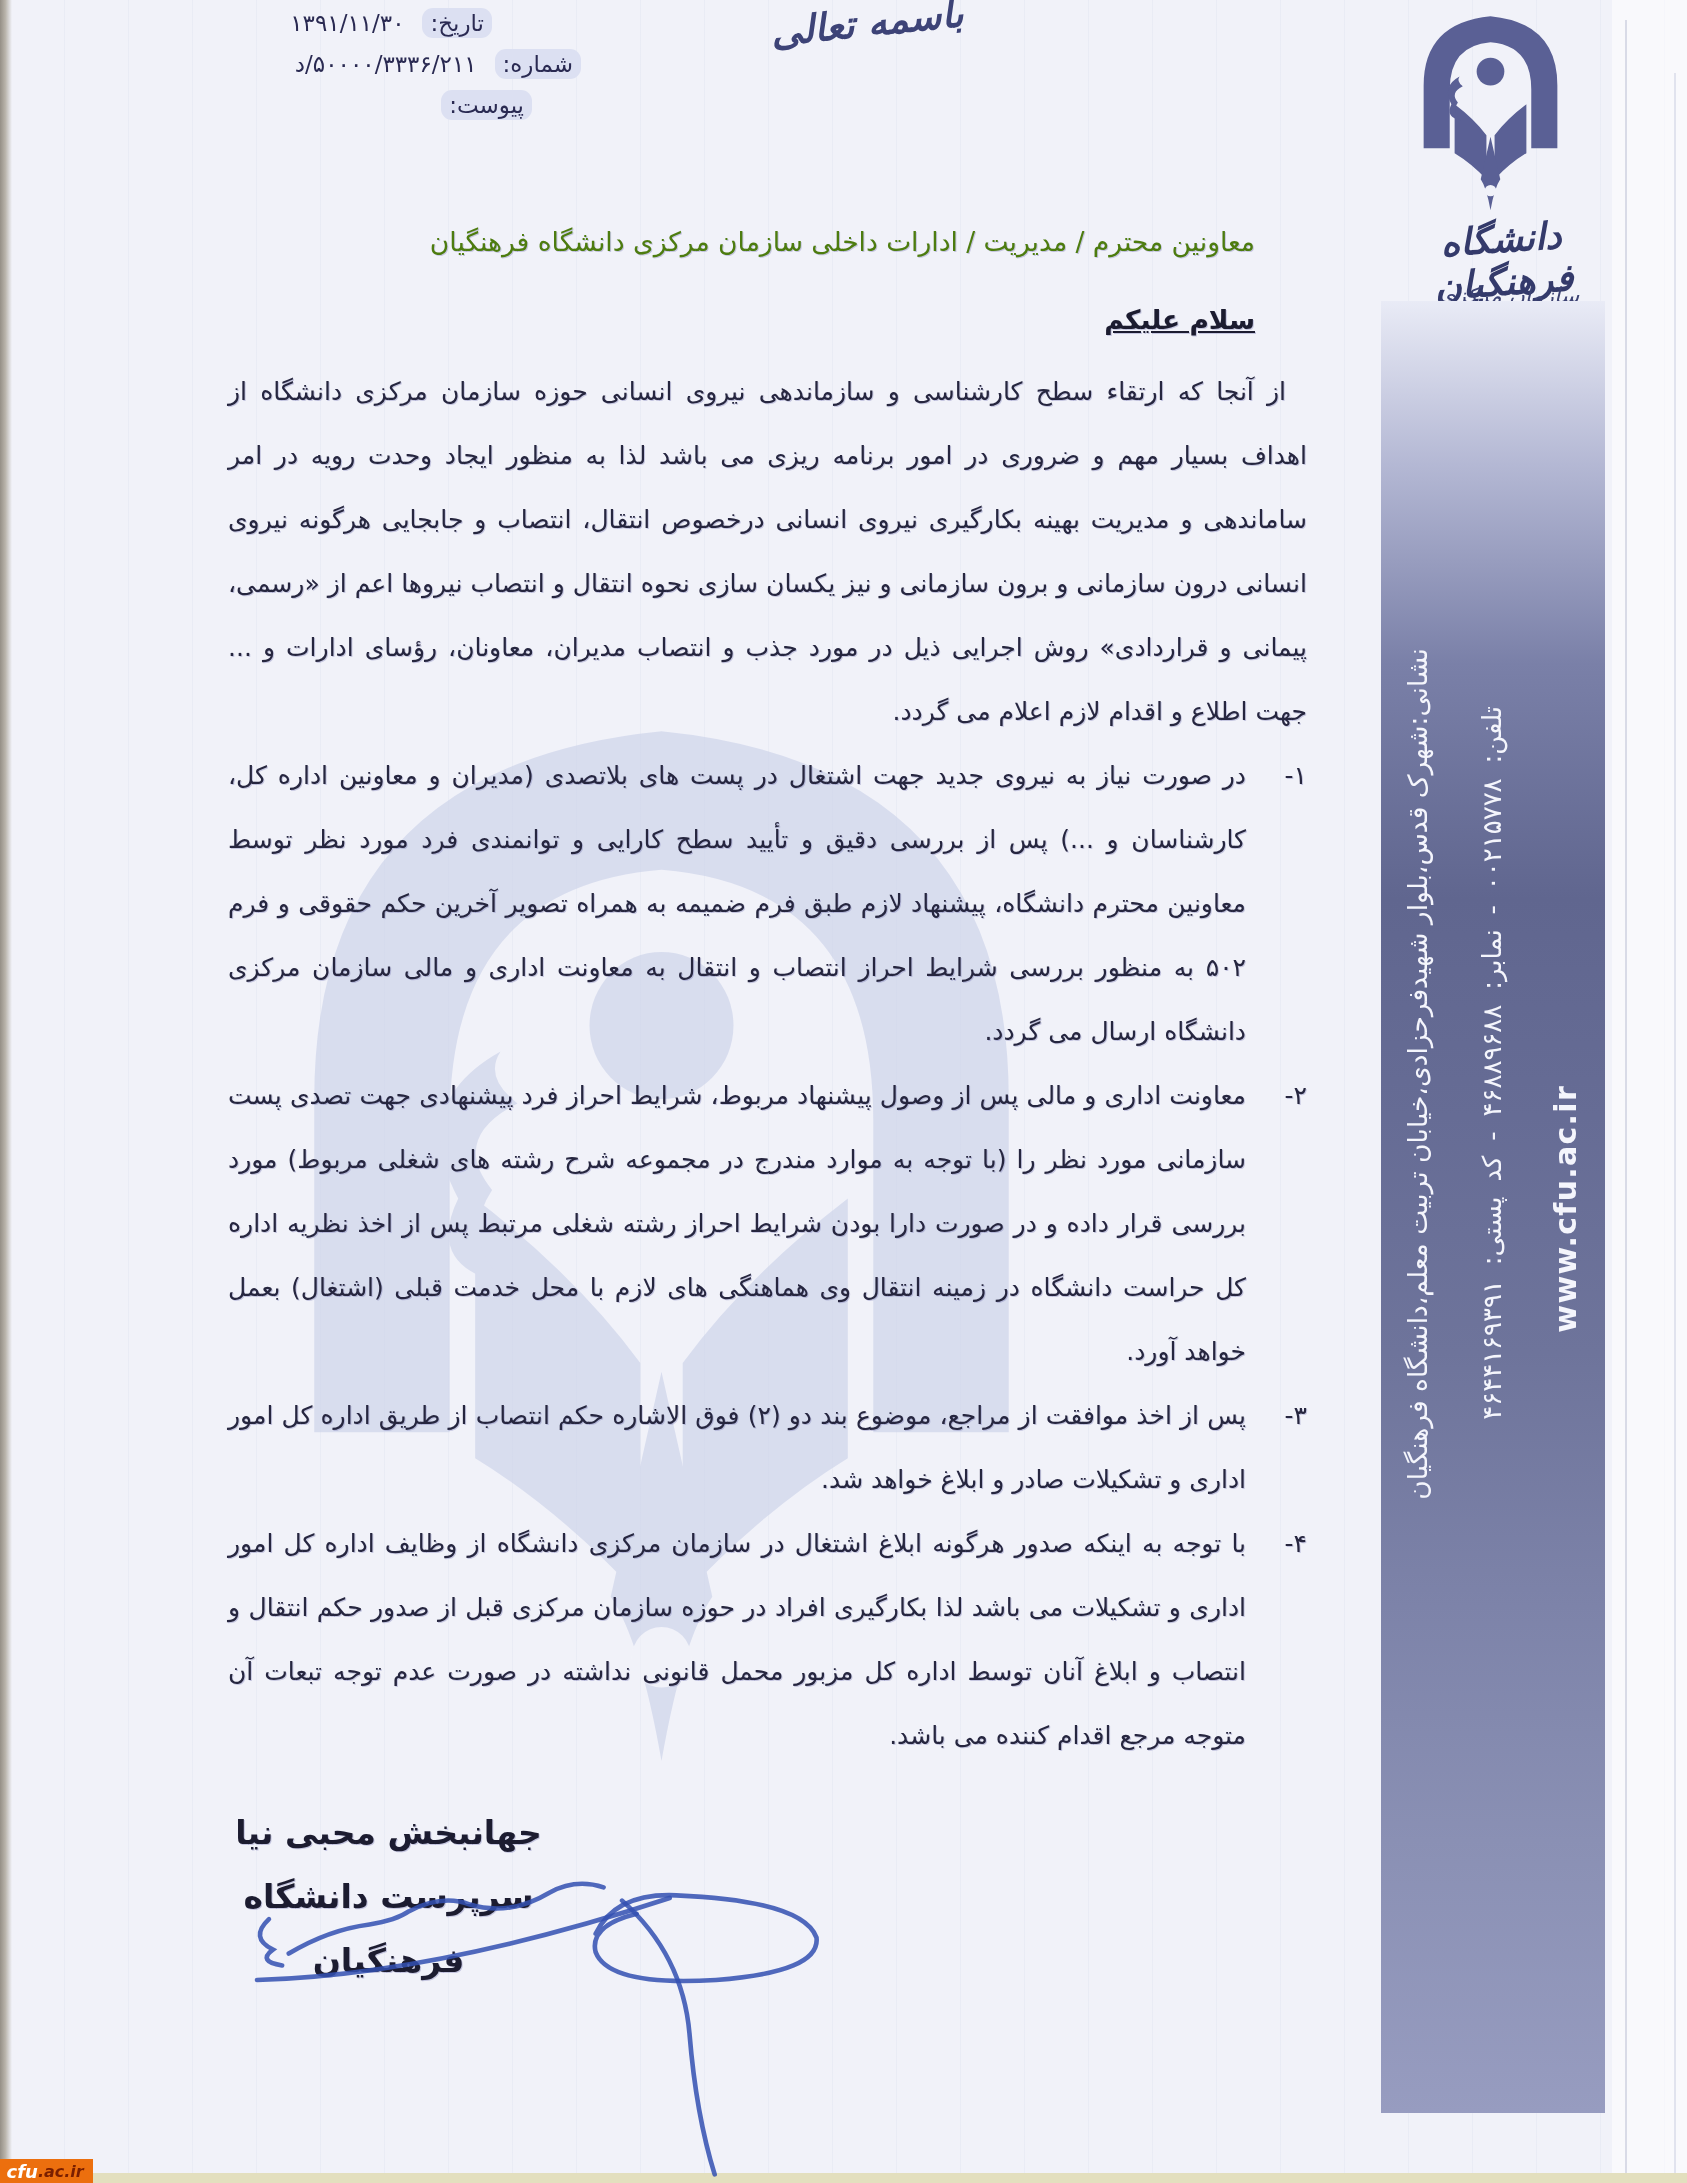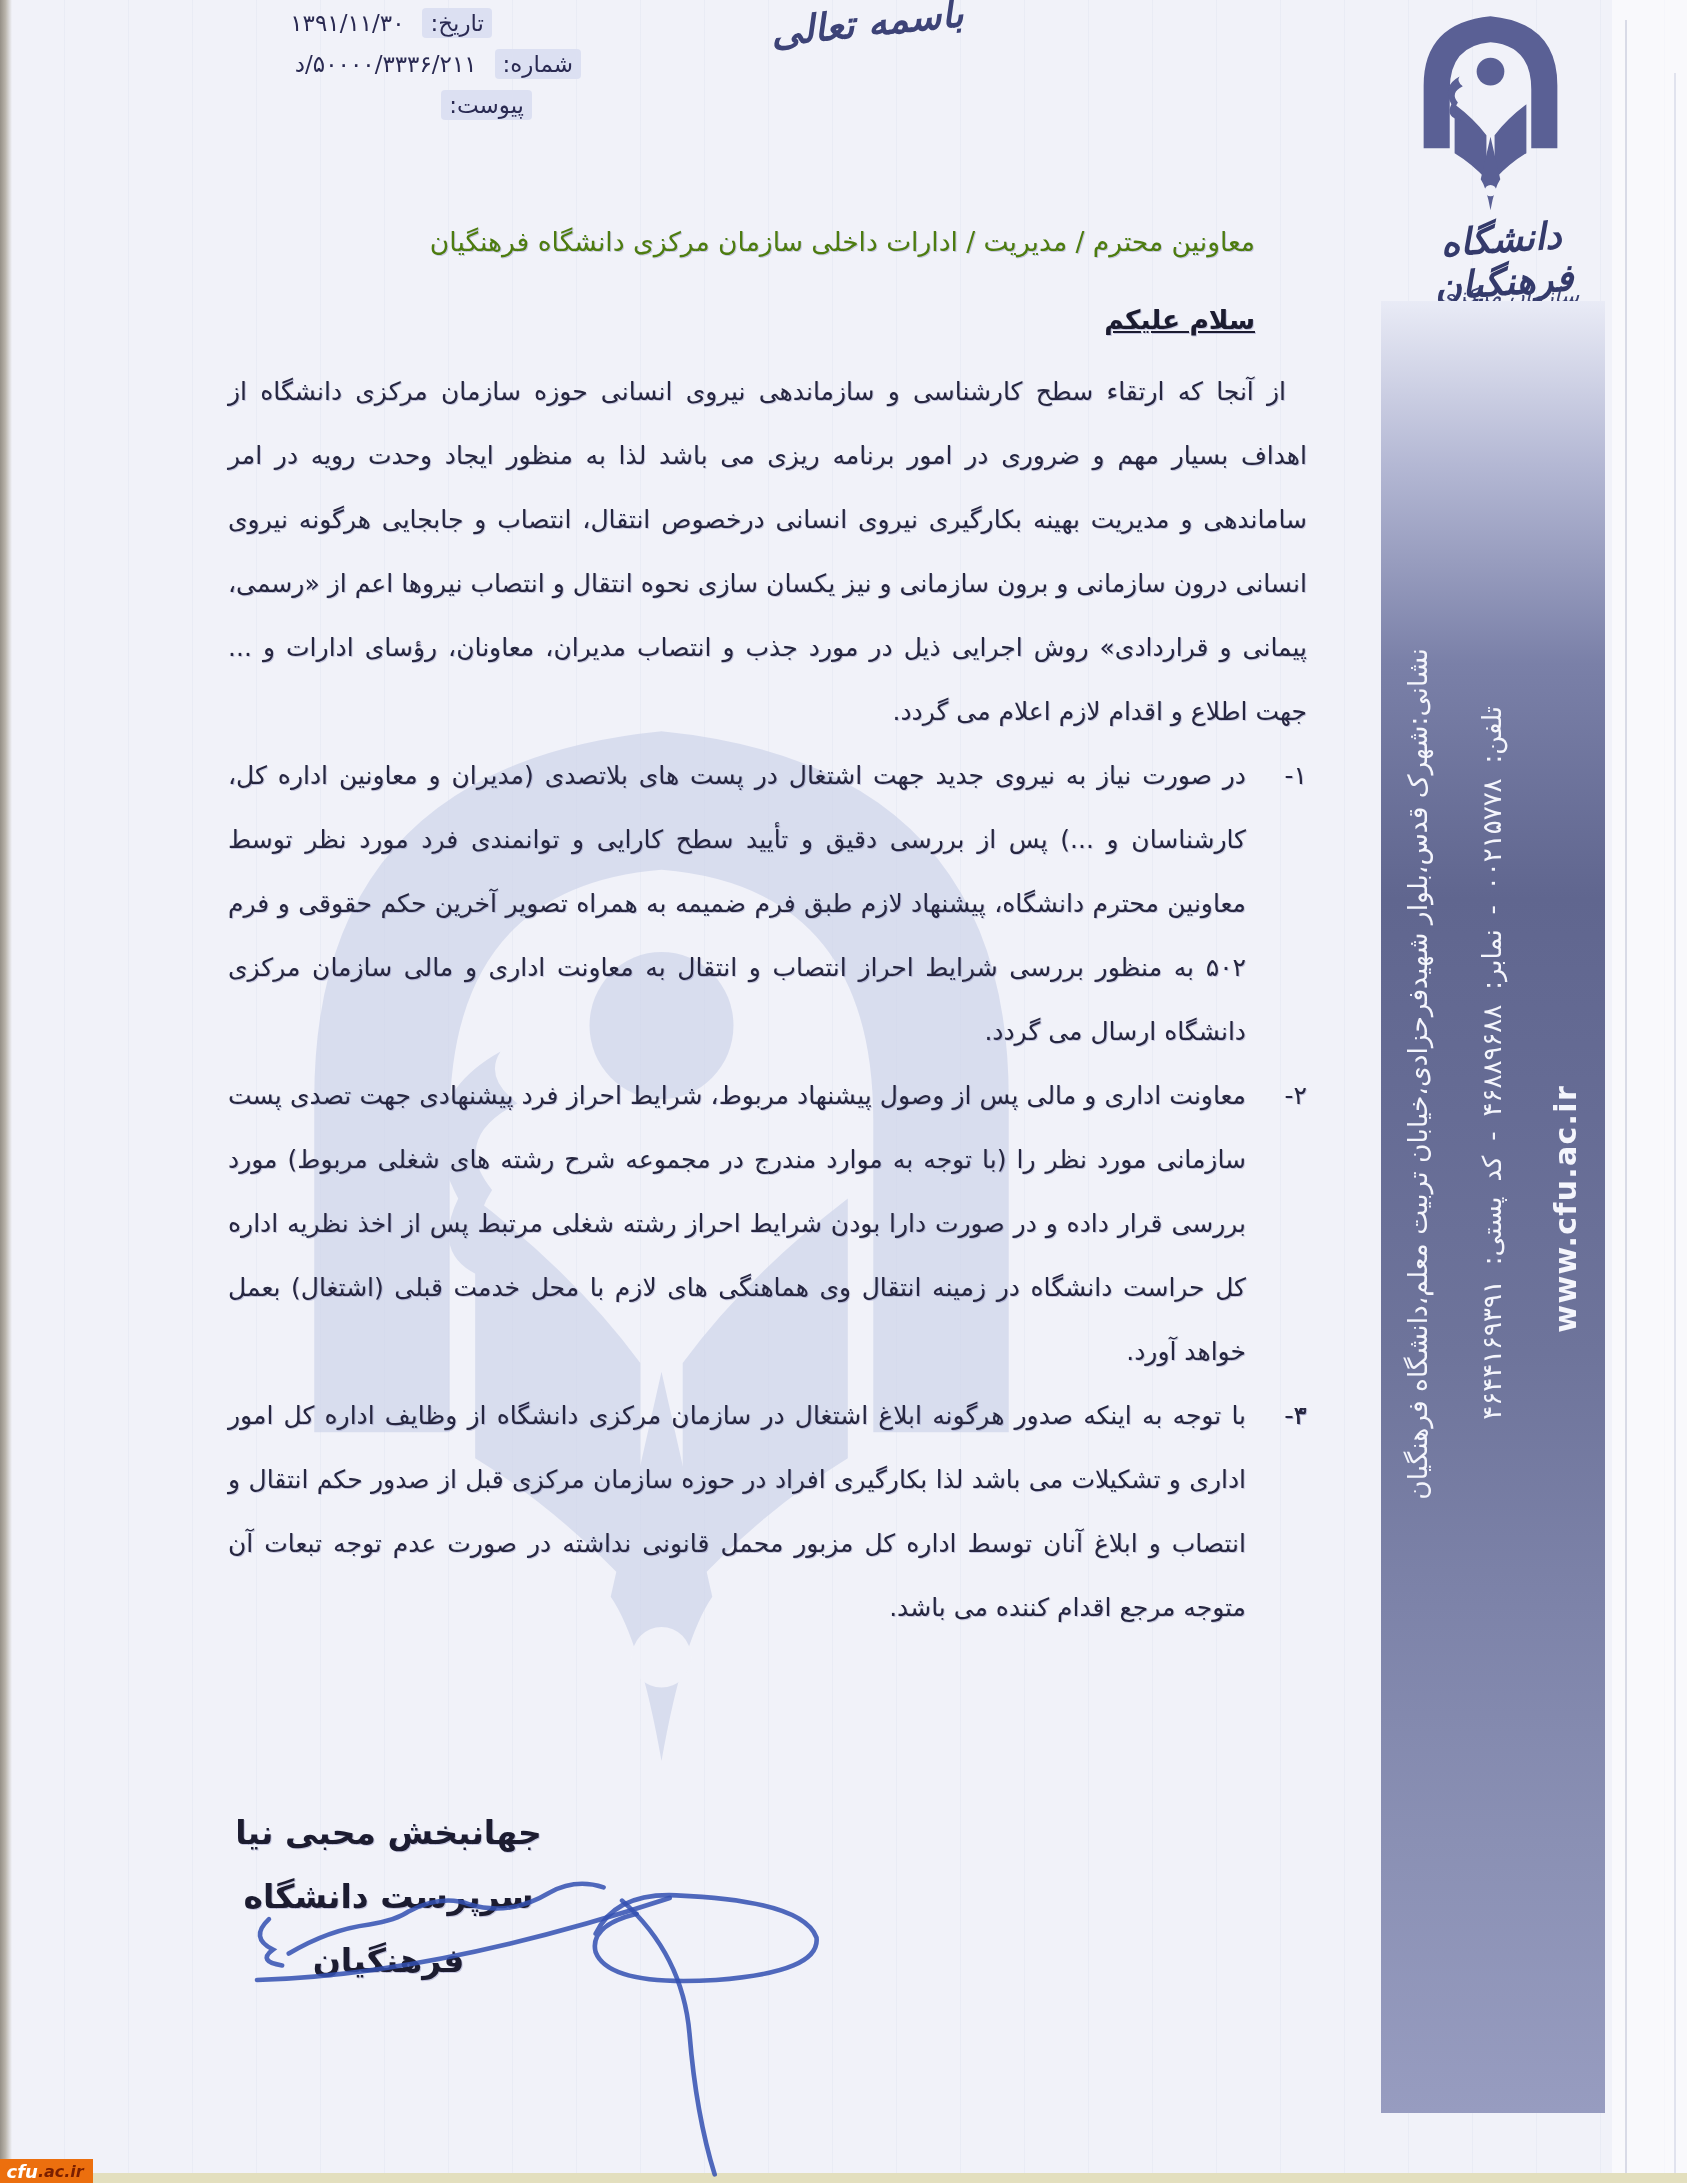--- a/index.html
+++ b/index.html
@@ -18,21 +18,21 @@
   .scanline.a{left:1625px;}
   .scanline.b{left:1674px;top:73px;height:2110px;background:#e1e3ee;}
   .scan-glow{left:1612px;top:0;width:75px;height:2183px;background:rgba(255,255,255,.55);}
 
   
   .meta{left:218px;top:2.6px;width:375px;direction:rtl;color:#2a2a52;font-size:23px;}
   .meta-row{white-space:nowrap;text-align:right;line-height:41px;}
   .meta-row.r1{padding-right:101px;}
   .meta-row.r2{padding-right:12px;}
   .meta-row.r3{padding-right:61px;}
-  .meta-label{background:#dce0f2;border-radius:4px;padding:2px 8px;}
+  .meta-label{background:#dce0f2;border-radius:11px;padding:2px 8px;}
   .meta-value{margin-right:10.6px;letter-spacing:0.7px;}
 
   
   .besmellah{left:715px;top:1.3px;width:304px;text-align:center;
     font-size:38px;font-weight:bold;font-style:italic;color:#3d4377;
     transform:rotate(-6deg);direction:rtl;}
 
   
   .logo-emblem{left:1408px;top:8px;width:165px;height:212px;}
   .logo-name{left:1380px;top:218px;width:245px;text-align:center;direction:rtl;
@@ -152,20 +152,21 @@
   <div class="item">
     <span class="item-num">۱-</span>
     <span>در صورت نیاز به نیروی جدید جهت اشتغال در پست های بلاتصدی (مدیران و معاونین اداره کل، کارشناسان و ...) پس از بررسی دقیق و تأیید سطح کارایی و توانمندی فرد مورد نظر توسط معاونین محترم دانشگاه، پیشنهاد لازم طبق فرم ضمیمه به همراه تصویر آخرین حکم حقوقی و فرم ۵۰۲ به منظور بررسی شرایط احراز انتصاب و انتقال به معاونت اداری و مالی سازمان مرکزی دانشگاه ارسال می گردد.</span>
   </div>
   <div class="item">
     <span class="item-num">۲-</span>
     <span>معاونت اداری و مالی پس از وصول پیشنهاد مربوط، شرایط احراز فرد پیشنهادی جهت تصدی پست سازمانی مورد نظر را (با توجه به موارد مندرج در مجموعه شرح رشته های شغلی مربوط) مورد بررسی قرار داده و در صورت دارا بودن شرایط احراز رشته شغلی مرتبط پس از اخذ نظریه اداره کل حراست دانشگاه در زمینه انتقال وی هماهنگی های لازم با محل خدمت قبلی (اشتغال) بعمل خواهد آورد.</span>
   </div>
   <div class="item">
     <span class="item-num">۳-</span>
+    <span>پس از اخذ موافقت از مراجع، موضوع بند دو (۲) فوق الاشاره حکم انتصاب از طریق اداره کل امور اداری و تشکیلات صادر و ابلاغ خواهد شد.</span>
   </div>
   <div class="item">
     <span class="item-num">۴-</span>
     <span>با توجه به اینکه صدور هرگونه ابلاغ اشتغال در سازمان مرکزی دانشگاه از وظایف اداره کل امور اداری و تشکیلات می باشد لذا بکارگیری افراد در حوزه سازمان مرکزی قبل از صدور حکم انتقال و انتصاب و ابلاغ آنان توسط اداره کل مزبور محمل قانونی نداشته در صورت عدم توجه تبعات آن متوجه مرجع اقدام کننده می باشد.</span>
   </div>
 </div>
 
 <div class="abs sig-block">
   <div>جهانبخش محبی نیا</div>
   <div>سرپرست دانشگاه فرهنگیان</div>

